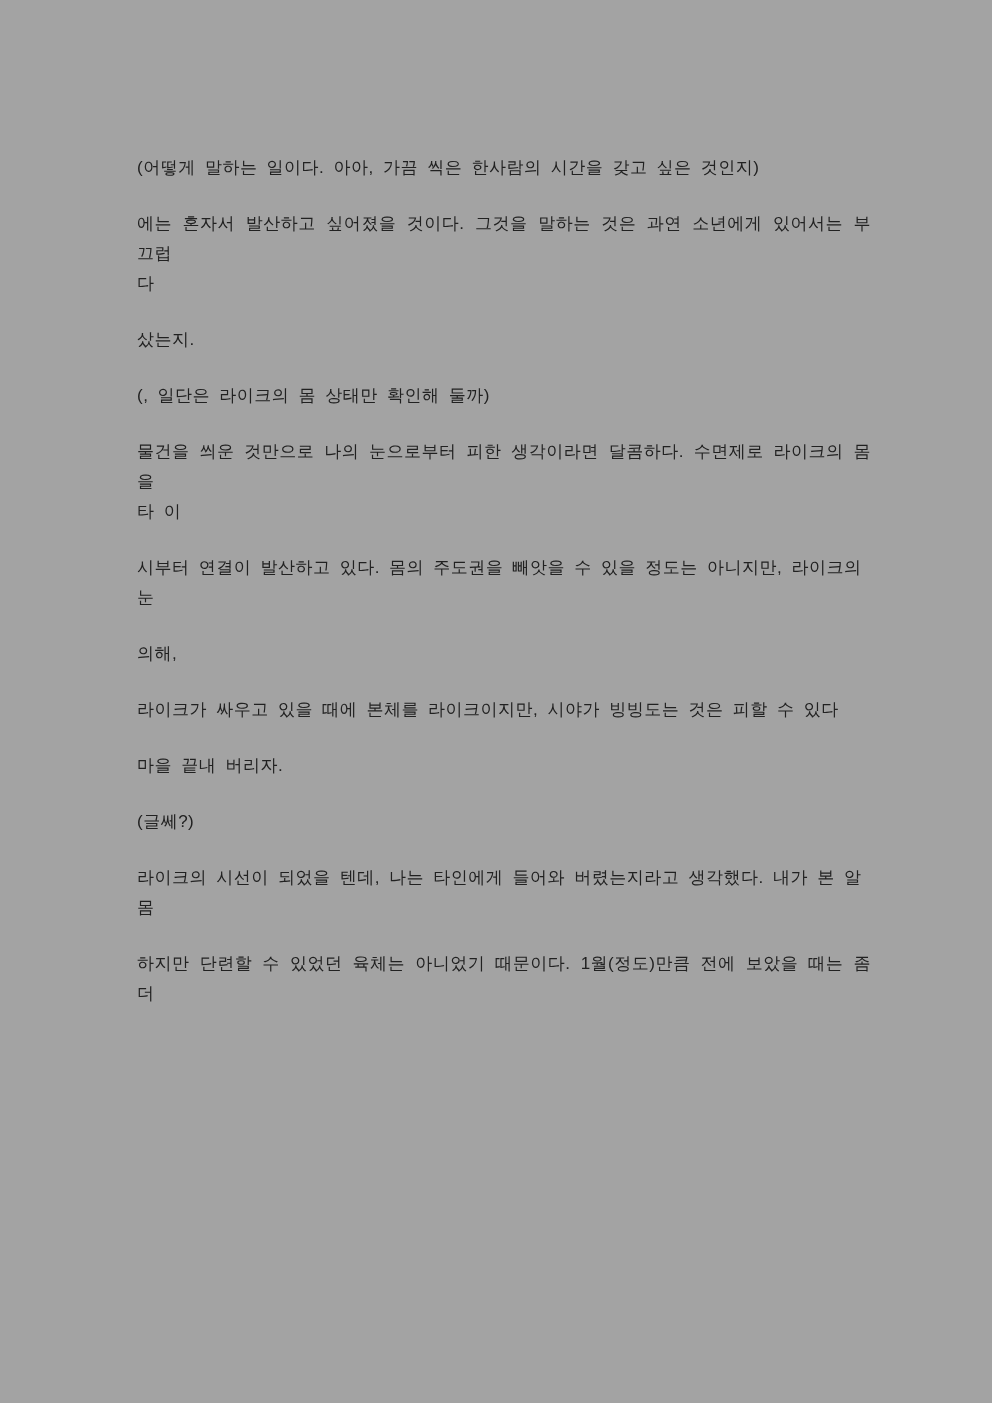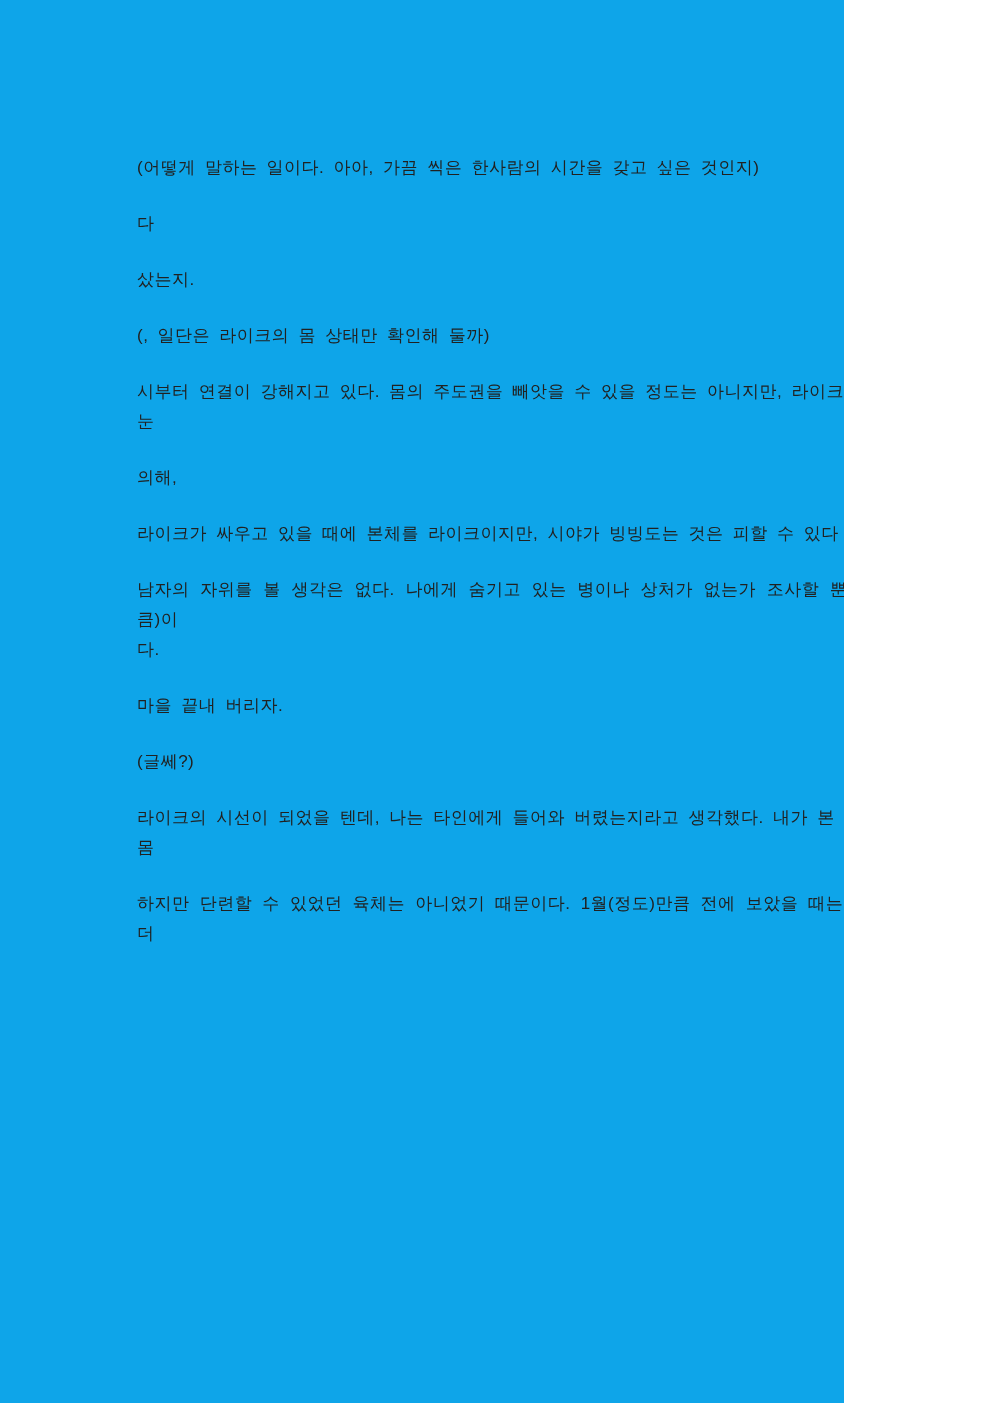--- a/index.html
+++ b/index.html
@@ -2,23 +2,23 @@
 <html><head>
 <meta charset="utf-8">
 <style>
   html, body {
     margin: 0;
     padding: 0;
     background: #ffffff;
   }
   .page {
     position: relative;
-    width: 844px;
+    width: 992px;
     height: 1403px;
-    background: #0ea5e9;
+    background: #a3a3a3;
     overflow: hidden;
     font-family: "Liberation Sans", "DejaVu Sans", sans-serif;
   }
   .text-content {
     position: absolute;
     top: 153px;
     left: 137px;
     width: 734px;
     color: #212121;
     font-size: 17px;
@@ -39,40 +39,41 @@
 </style>
 </head>
 <body>
 
 <div class="page">
   <div class="text-content">
       <div class="paragraph">
         <div class="line">(어떻게 말하는 일이다. 아아, 가끔 씩은 한사람의 시간을 갖고 싶은 것인지)</div>
       </div>
       <div class="paragraph">
+        <div class="line full">에는 혼자서 발산하고 싶어졌을 것이다. 그것을 말하는 것은 과연 소년에게 있어서는 부끄럽</div>
         <div class="line">다</div>
       </div>
       <div class="paragraph">
         <div class="line">샀는지.</div>
       </div>
       <div class="paragraph">
         <div class="line">(, 일단은 라이크의 몸 상태만 확인해 둘까)</div>
       </div>
       <div class="paragraph">
-        <div class="line">시부터 연결이 강해지고 있다. 몸의 주도권을 빼앗을 수 있을 정도는 아니지만, 라이크의 눈</div>
+        <div class="line full">물건을 씌운 것만으로 나의 눈으로부터 피한 생각이라면 달콤하다. 수면제로 라이크의 몸을</div>
+        <div class="line">타 이</div>
+      </div>
+      <div class="paragraph">
+        <div class="line">시부터 연결이 발산하고 있다. 몸의 주도권을 빼앗을 수 있을 정도는 아니지만, 라이크의 눈</div>
       </div>
       <div class="paragraph">
         <div class="line">의해,</div>
       </div>
       <div class="paragraph">
         <div class="line">라이크가 싸우고 있을 때에 본체를 라이크이지만, 시야가 빙빙도는 것은 피할 수 있다</div>
-      </div>
-      <div class="paragraph">
-        <div class="line full">남자의 자위를 볼 생각은 없다. 나에게 숨기고 있는 병이나 상처가 없는가 조사할 뿐(만큼)이</div>
-        <div class="line">다.</div>
       </div>
       <div class="paragraph">
         <div class="line">마을 끝내 버리자.</div>
       </div>
       <div class="paragraph">
         <div class="line">(글쎄?)</div>
       </div>
       <div class="paragraph">
         <div class="line">라이크의 시선이 되었을 텐데, 나는 타인에게 들어와 버렸는지라고 생각했다. 내가 본 알몸</div>
       </div>

